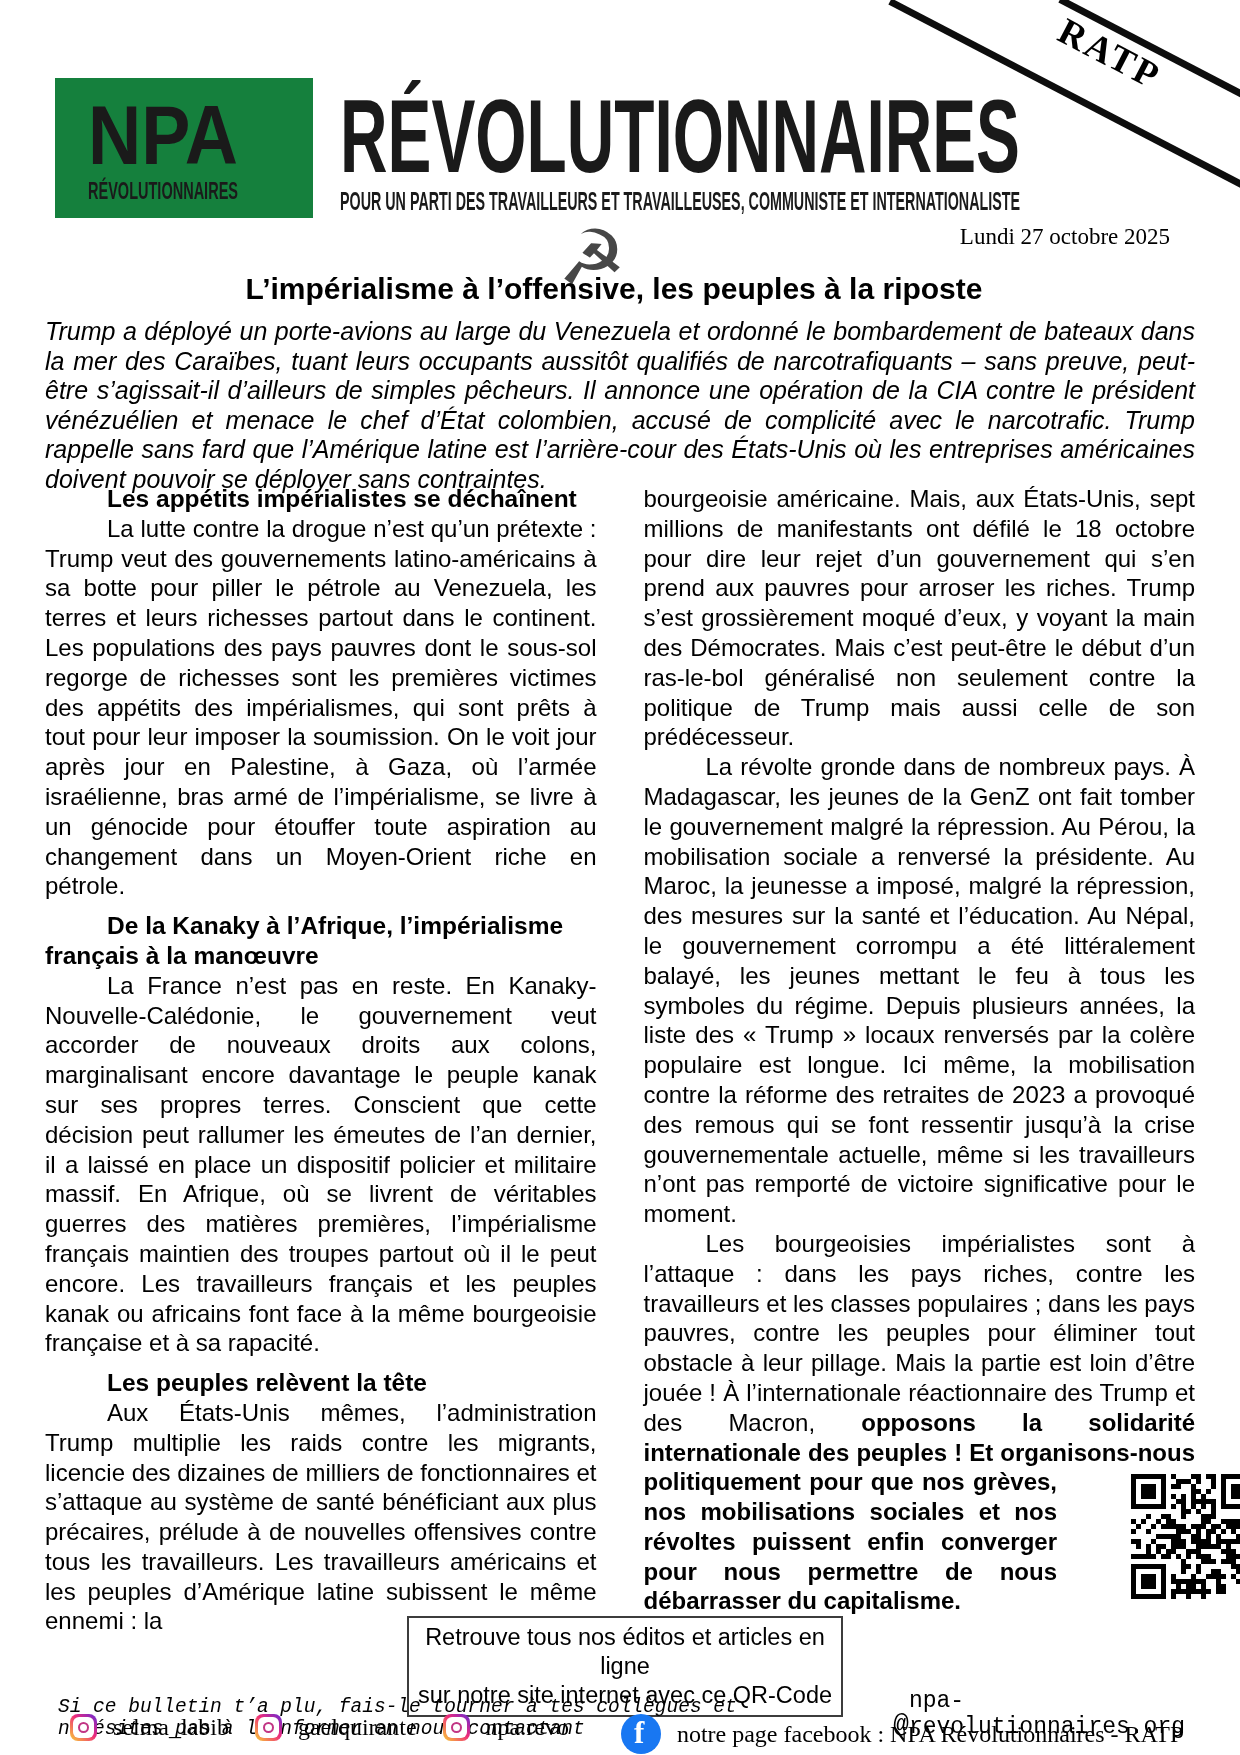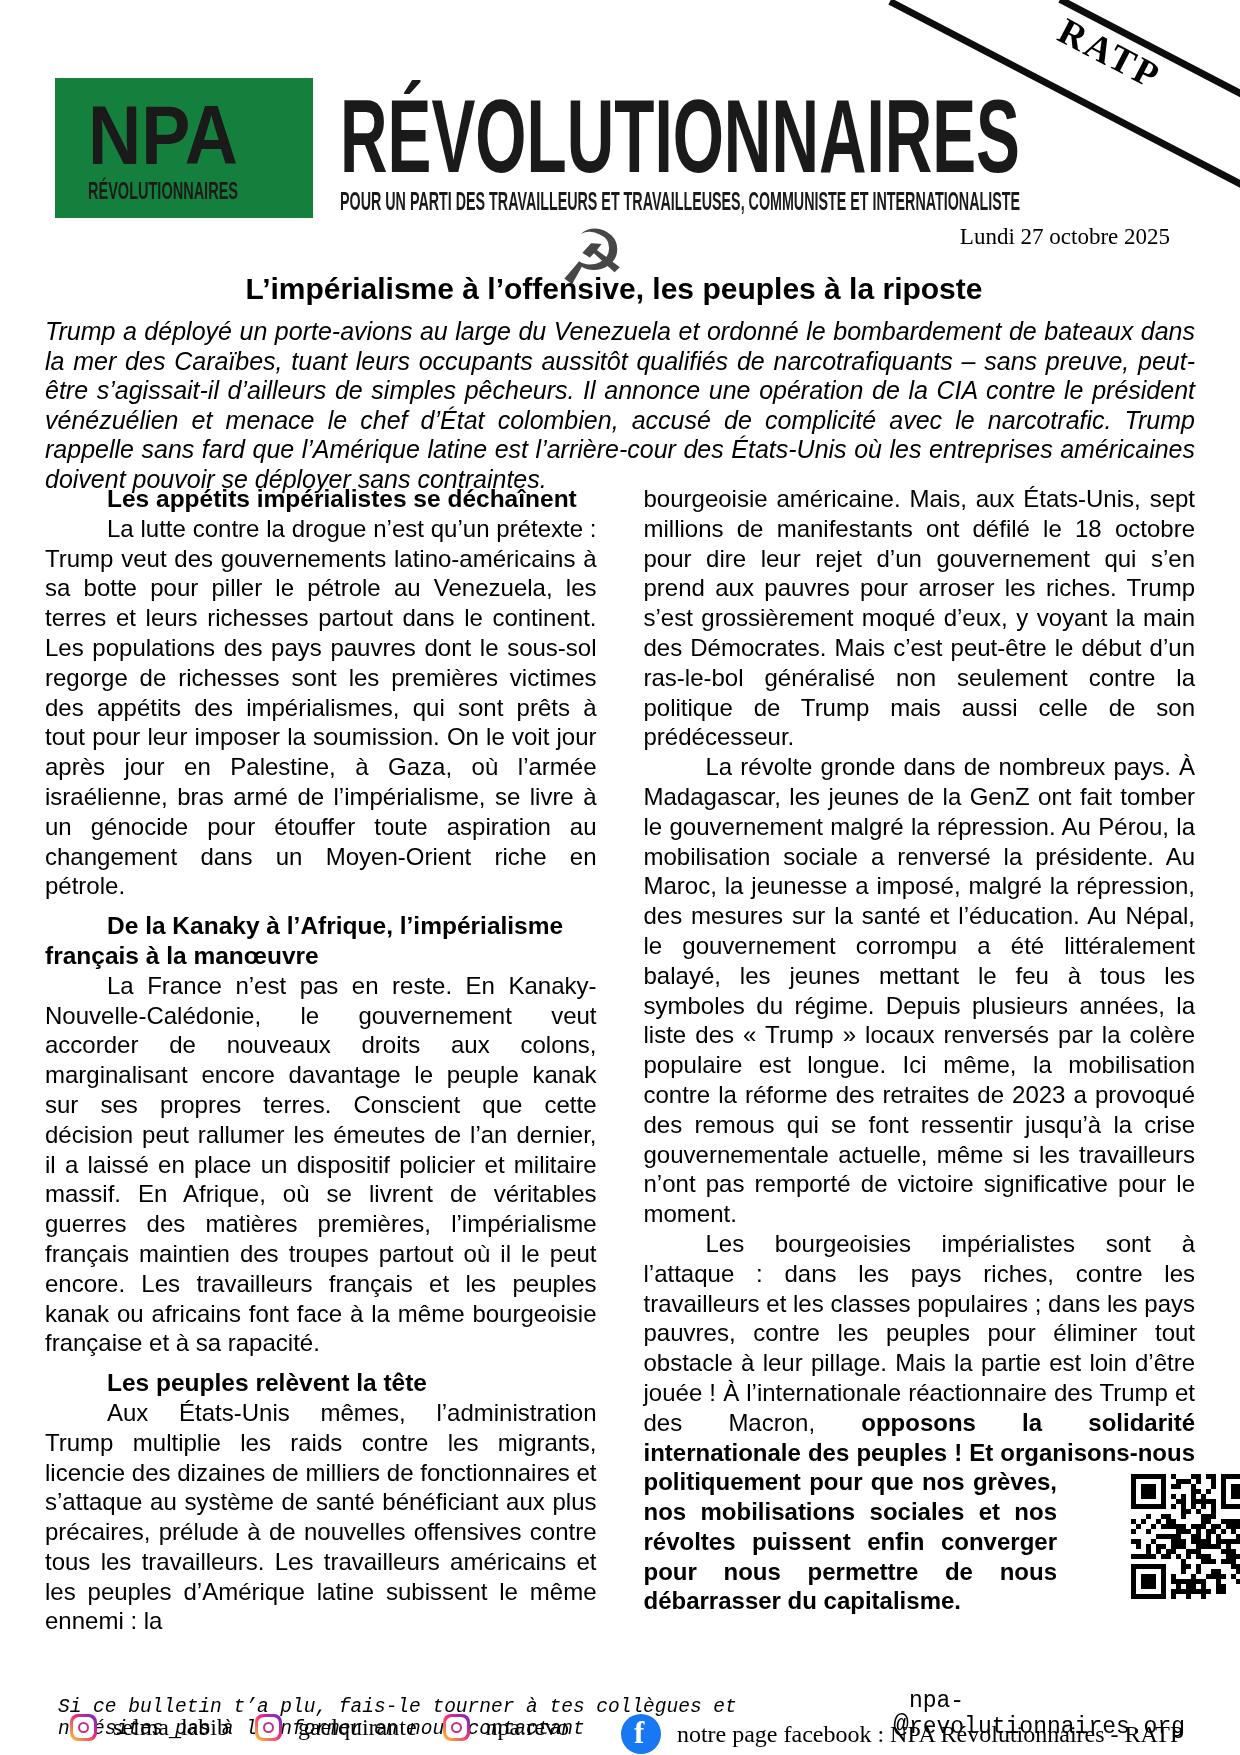--- a/index.html
+++ b/index.html
@@ -418,20 +418,24 @@
               <rect x="30" y="120" width="5" height="5"></rect>
               <rect x="40" y="120" width="5" height="5"></rect>
               <rect x="55" y="120" width="5" height="5"></rect>
               <rect x="70" y="120" width="5" height="5"></rect>
               <rect x="110" y="120" width="5" height="5"></rect>
               <rect x="120" y="120" width="5" height="5"></rect>
             </svg></span><b>nous politiquement pour que nos grèves, nos mobilisations sociales et nos révoltes puissent enfin converger pour nous permettre de nous débarrasser du capitalisme.</b></p>
       </div>
   </div>
 
+  <div class="note-box">
+    <div>Retrouve tous nos éditos et articles en ligne</div>
+    <div>sur notre site internet avec ce QR-Code</div>
+  </div>
 
   <div class="footer-line1">
     <span class="share-line">Si ce bulletin t’a plu, fais-le tourner à tes collègues et n’hésites pas à l’informer en nous contactant</span>
     <span class="at-symbol">@</span>
     <span class="website">npa-revolutionnaires.org</span>
   </div>
 
   <div class="footer-line2">
     <span class="sock">
       <span class="ig"></span>

